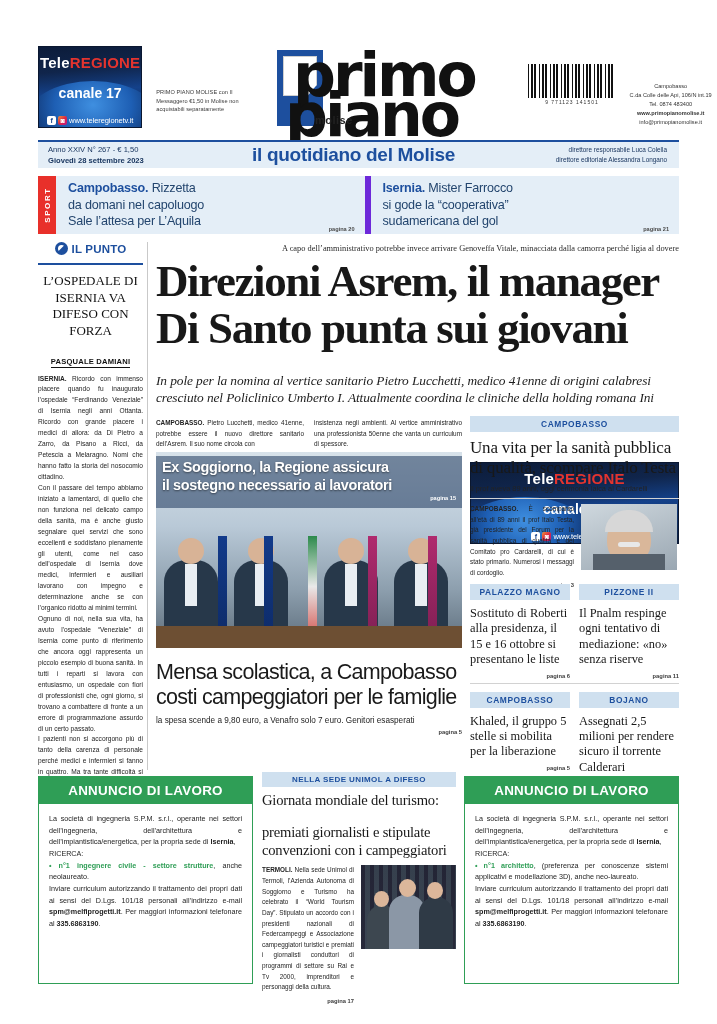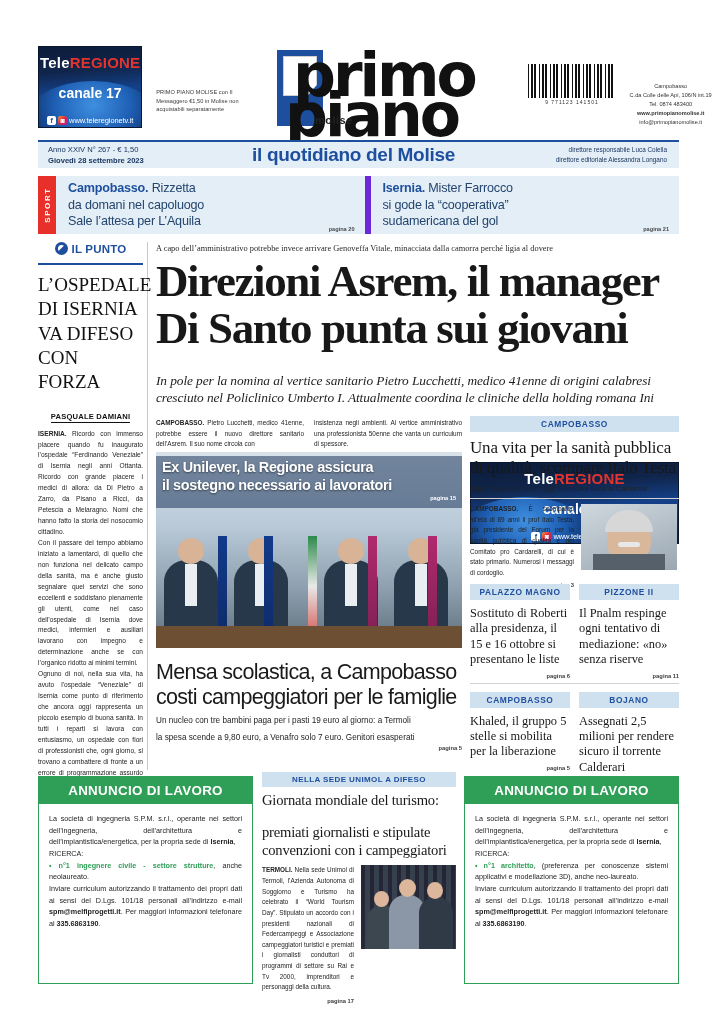--- a/index.html
+++ b/index.html
@@ -73,27 +73,27 @@
   .sp-pag { position:absolute; right:10px; bottom:2px; font-size:5.6px; font-weight:bold; color:#4a4a4a; }
 
   
   .leftcol { position:absolute; left:38px; top:242px; width:110px; height:528px; border-right:1px solid #c9c9c9; padding-right:4px; }
   .punto { display:flex; align-items:center; gap:4px; justify-content:center; margin-bottom:8px; }
   .punto-ico { width:13px; height:13px; border-radius:50%; background:#1d4f9e; position:relative; }
   .punto-ico:after { content:""; position:absolute; left:3px; top:3px; width:7px; height:7px; background:#fff; border-radius:50%;
      clip-path:polygon(0 0,100% 0,0 100%); }
   .punto-t { font-size:11.5px; font-weight:bold; color:#1d4f9e; letter-spacing:.2px; }
   .punto-rule { border-bottom:2px solid #1d4f9e; margin-bottom:8px; }
-  .punto-h { text-align:left; font-family:"Liberation Serif", serif; font-size:19px; line-height:1.28; color:#111; margin-bottom:10px; }
+  .punto-h { text-align:center; font-family:"Liberation Serif", serif; font-size:13px; line-height:1.28; color:#111; margin-bottom:10px; }
   .byline { font-size:7.6px; font-weight:bold; letter-spacing:.2px; color:#111; border-bottom:1px solid #111; display:inline-block; padding-bottom:1px; margin-bottom:6px; }
   .lc-body { font-size:6.6px; line-height:1.66; text-align:justify; color:#232323; }
   .lc-body b { font-weight:bold; }
   .lc-cont { text-align:right; font-size:6.2px; font-weight:bold; color:#333; margin-top:5px; }
   .overline { font-family:"Liberation Serif", serif; font-size:8.4px; color:#2a2a2a; white-space:nowrap; }
-  .ol-wrap { position:absolute; left:156px; top:244px; width:523px; }
+  .ol-wrap { position:absolute; left:156px; top:244px; width:523px;text-align:right; }
   .headline { position:absolute; left:156px; top:258px; width:523px;
       font-family:"Liberation Serif", serif; font-weight:bold; font-size:45px; line-height:1.05; letter-spacing:-1.4px; color:#181818; }
   .standfirst { position:absolute; left:156px; top:372px; width:523px;
       font-family:"Liberation Serif", serif; font-style:italic; font-size:13.4px; line-height:1.28; color:#1d1d1d; letter-spacing:-.1px; }
   .lead { position:absolute; left:156px; top:418px; width:306px; display:flex; gap:10px; }
   .lead-c { flex:1; font-size:6.4px; line-height:1.65; text-align:justify; color:#232323; }
   .lead-c b { font-weight:bold; }
   .pag { font-size:5.8px; font-weight:bold; color:#3c3c3c; text-align:right; margin-top:2px; }
 
   .photo-box { position:absolute; left:156px; top:452px; width:306px; height:196px; overflow:hidden; background:#3b4f63; }
@@ -288,30 +288,29 @@
       <span class="man" style="left:168px"></span>
       <span class="man" style="left:238px"></span>
     </div>
     <span class="flagpole fp-eu" style="left:62px"></span>
     <span class="flagpole fp-eu" style="left:108px"></span>
     <span class="flagpole fp-it" style="left:152px"></span>
     <span class="flagpole fp-re" style="left:212px"></span>
     <span class="flagpole fp-re" style="left:272px"></span>
     <div class="ph-table"></div>
     <div class="ph-cap">
-      <div class="l">Ex Unilever, la Regione assicura</div>
+      <div class="l">Ex Soggiorno, la Regione assicura</div>
       <div class="l">il sostegno necessario ai lavoratori</div>
       <div class="p">pagina 15</div>
     </div>
   </div>
 
   <div class="mensa">
     <div class="mensa-h">Mensa scolastica, a Campobasso</div>
     <div class="mensa-h">costi campeggiatori per le famiglie</div>
-    <div class="mensa-s">Un nucleo con tre bambini paga per i pasti 19 euro al giorno: a Termoli</div>
     <div class="mensa-s">la spesa scende a 9,80 euro, a Venafro solo 7 euro. Genitori esasperati</div>
     <div class="pag">pagina 5</div>
   </div>
 
   <div class="right">
     <div class="kicker">CAMPOBASSO</div>
     <div class="r-head">Una vita per la sanità pubblica</div>
     <div class="r-head" style="margin-top:0">di qualità, scompare Italo Testa</div>
     <div class="r-sub">Il prof aveva 89 anni, oggi cerimonia laica al Cardarelli</div>
     <div class="r-body">

